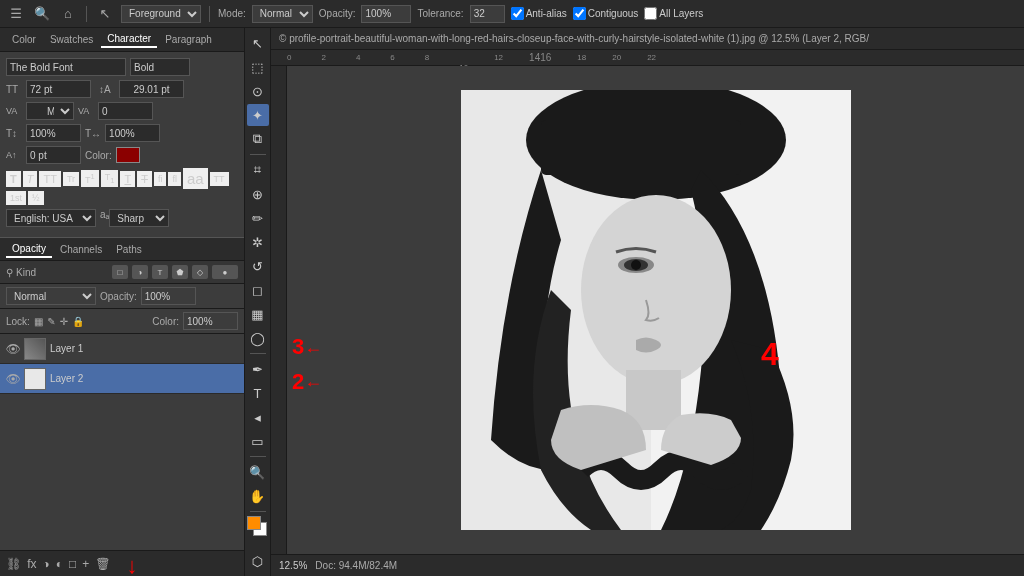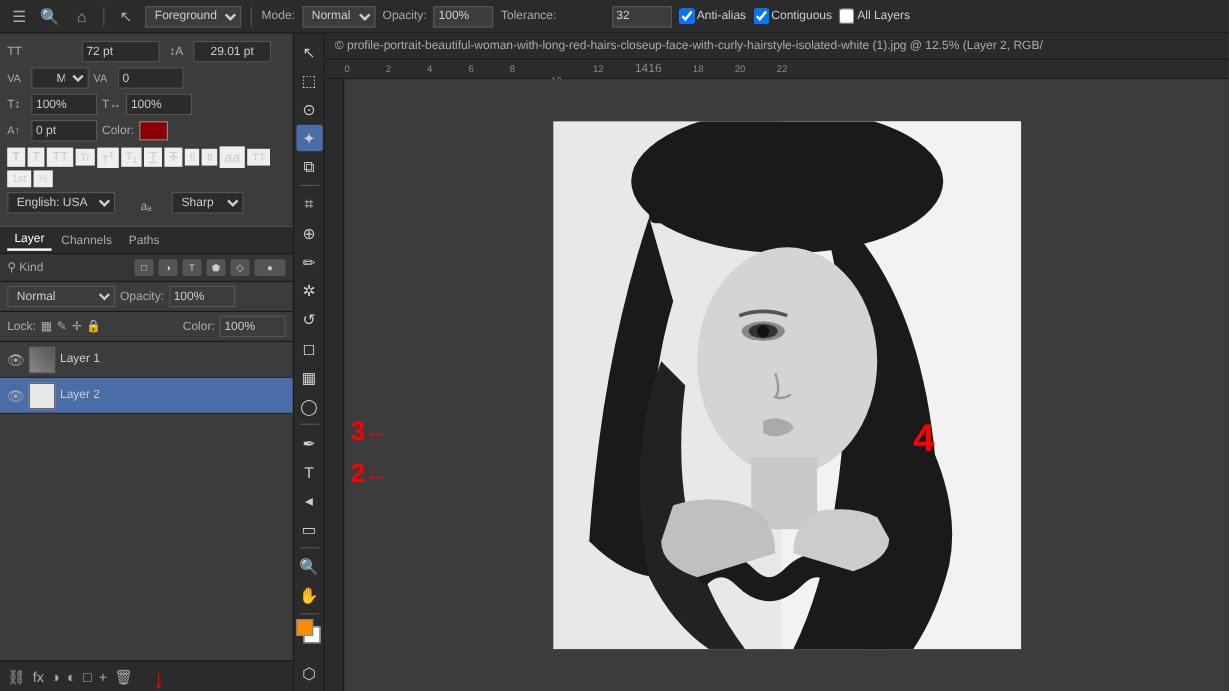--- a/index.html
+++ b/index.html
@@ -31,21 +31,21 @@
     .char-input { background: #2b2b2b; border: 1px solid #555; color: #ccc; font-size: 10px; height: 18px; padding: 0 3px; }
     .char-input-wide { width: 110px; }
     .char-input-small { width: 55px; }
     .char-icon { font-size: 10px; color: #aaa; min-width: 16px; }
     .color-box { width: 24px; height: 16px; background: #8b0000; border: 1px solid #888; }
 
     .char-style-row { display: flex; align-items: center; gap: 2px; margin-bottom: 4px; flex-wrap: wrap; }
     .char-style-btn { font-size: 11px; color: #ccc; padding: 1px 3px; cursor: pointer; border: 1px solid transparent; }
 
     
-    .lang-row { display: flex; align-items: flex-end; gap: 17px; margin-bottom: 4px; }
+    .lang-row { display: flex; align-items: flex-start; gap: 0; margin-bottom: 4px; }
     .lang-select { background: #2b2b2b; border: 1px solid #555; color: #ccc; font-size: 10px; height: 18px; padding: 0 3px; width: 90px; }
     .aa-select { background: #2b2b2b; border: 1px solid #555; color: #ccc; font-size: 10px; height: 18px; padding: 0 3px; width: 60px; }
 
     
     .layers-header { height: 24px; background: #2b2b2b; display: flex; align-items: center; padding: 0 6px; gap: 2px; border-bottom: 1px solid #1a1a1a; border-top: 1px solid #555; }
     .layers-tab { font-size: 10px; color: #aaa; padding: 2px 6px; cursor: pointer; }
     .layers-tab.active { color: #fff; border-bottom: 2px solid #fff; }
 
     .layers-filter { display: flex; align-items: center; gap: 4px; padding: 4px 6px; background: #353535; border-bottom: 1px solid #1a1a1a; }
     .layers-filter-label { font-size: 10px; color: #aaa; }
@@ -120,46 +120,56 @@
     <option>Foreground</option>
   </select>
   <div class="separator"></div>
   <span class="top-bar-label">Mode:</span>
   <select class="top-bar-select">
     <option>Normal</option>
   </select>
   <span class="top-bar-label">Opacity:</span>
   <input class="top-bar-value" style="width: 50px;" value="100%">
   <span class="top-bar-label">Tolerance:</span>
-  <input class="top-bar-value" style="width: 50px; margin-left: 40px;" value="32">
+  <input class="top-bar-value" style="width: 35px;" value="32">
   <div class="top-bar-checkbox">
     <input type="checkbox" checked="" style=""> 
       <span>Anti-alias</span>
   </div>
   <div class="top-bar-checkbox">
     <input type="checkbox" checked="" style=""> 
       <span>Contiguous</span>
   </div>
   <div class="top-bar-checkbox">
     <input type="checkbox" style=""> 
       <span>All Layers</span>
   </div>
 </div>
 
 <div class="main-area">
 
   <div class="left-panel">
 
+    <div class="panel-tabs-row">
+      <span class="panel-tab">Color</span>
+      <span class="panel-tab">Swatches</span>
+      <span class="panel-tab active">Character</span>
+      <span class="panel-tab">Paragraph</span>
+    </div>
 
     <div class="char-panel">
 
+      <div class="char-row">
+        <input class="char-input char-input-wide" value="The Bold Font" style="width: 120px;">
+        <input class="char-input" value="Bold" style="width: 60px;">
+      </div>
 
       <div class="char-row">
         <span class="char-icon">TT</span>
-        <input class="char-input char-input-small" value="72 pt" style="width: 65px; margin-left: 42px;">
+        <input class="char-input char-input-small" value="72 pt" style="width: 65px;">
         <span class="char-icon" style="margin-left:4px;">↕A</span>
         <input class="char-input char-input-small" value="29.01 pt" style="width: 65px; text-align: center;">
       </div>
 
       <div class="char-row">
         <span class="char-icon" style="font-size:9px;">VA</span>
         <select class="char-input" style="width:48px;padding-left:16px;"><option>Metrics</option></select>
         <span class="char-icon" style="font-size:9px;">VA</span>
         <input class="char-input" value="0" style="width: 55px;">
       </div>
@@ -182,39 +192,39 @@
         <button class="char-style-btn"><b>T</b></button>
         <button class="char-style-btn"><i>T</i></button>
         <button class="char-style-btn">TT</button>
         <button class="char-style-btn" style="font-size:9px;">Tr</button>
         <button class="char-style-btn" style="font-size:9px;">T<sup>1</sup></button>
         <button class="char-style-btn" style="font-size:9px;">T<sub>1</sub></button>
         <button class="char-style-btn"><u>T</u></button>
         <button class="char-style-btn"><s>T</s></button>
         <button class="char-style-btn" style="font-size:9px;">fi</button>
         <button class="char-style-btn" style="font-size:9px;">fl</button>
-        <button class="char-style-btn" style="font-size:12px;">aa</button>
+        <button class="char-style-btn" style="font-size:15px;">aa</button>
         <button class="char-style-btn" style="font-size:9px;">TT</button>
         <button class="char-style-btn" style="font-size:9px;">1st</button>
         <button class="char-style-btn" style="font-size:9px;">½</button>
       </div>
 
       <div class="lang-row">
         <select class="lang-select">
           <option>English: USA</option>
         </select>
         <span style="margin-left:4px;font-size:10px;color:#aaa;">aₐ</span>
         <select class="aa-select">
           <option>Sharp</option>
         </select>
       </div>
     </div>
 
     <div class="layers-header">
-      <span class="layers-tab active">Layer</span>
+      <span class="layers-tab active">Opacity</span>
       <span class="layers-tab">Channels</span>
       <span class="layers-tab">Paths</span>
     </div>
 
     <div class="layers-filter">
       <span class="layers-filter-label">⚲ Kind</span>
       <div class="layers-filter-icons">
         <div class="filter-icon">□</div>
         <div class="filter-icon">◑</div>
         <div class="filter-icon">T</div>
@@ -378,15 +388,19 @@
           <span style="font-size:22px;">3</span>
           <span style="font-size:18px;">←</span>
         </div>
         <div style="position:absolute;left:5px;top:62%;color:red;font-size:16px;font-weight:bold;display:flex;align-items:center;">
           <span style="font-size:22px;">2</span>
           <span style="font-size:18px;">←</span>
         </div>
       </div>
     </div>
 
+    <div class="canvas-bottom-bar">
+      <span class="zoom-value">12.5%</span>
+      <span>Doc: 94.4M/82.4M</span>
+    </div>
   </div>
 
 </div>
 
 </body></html>

